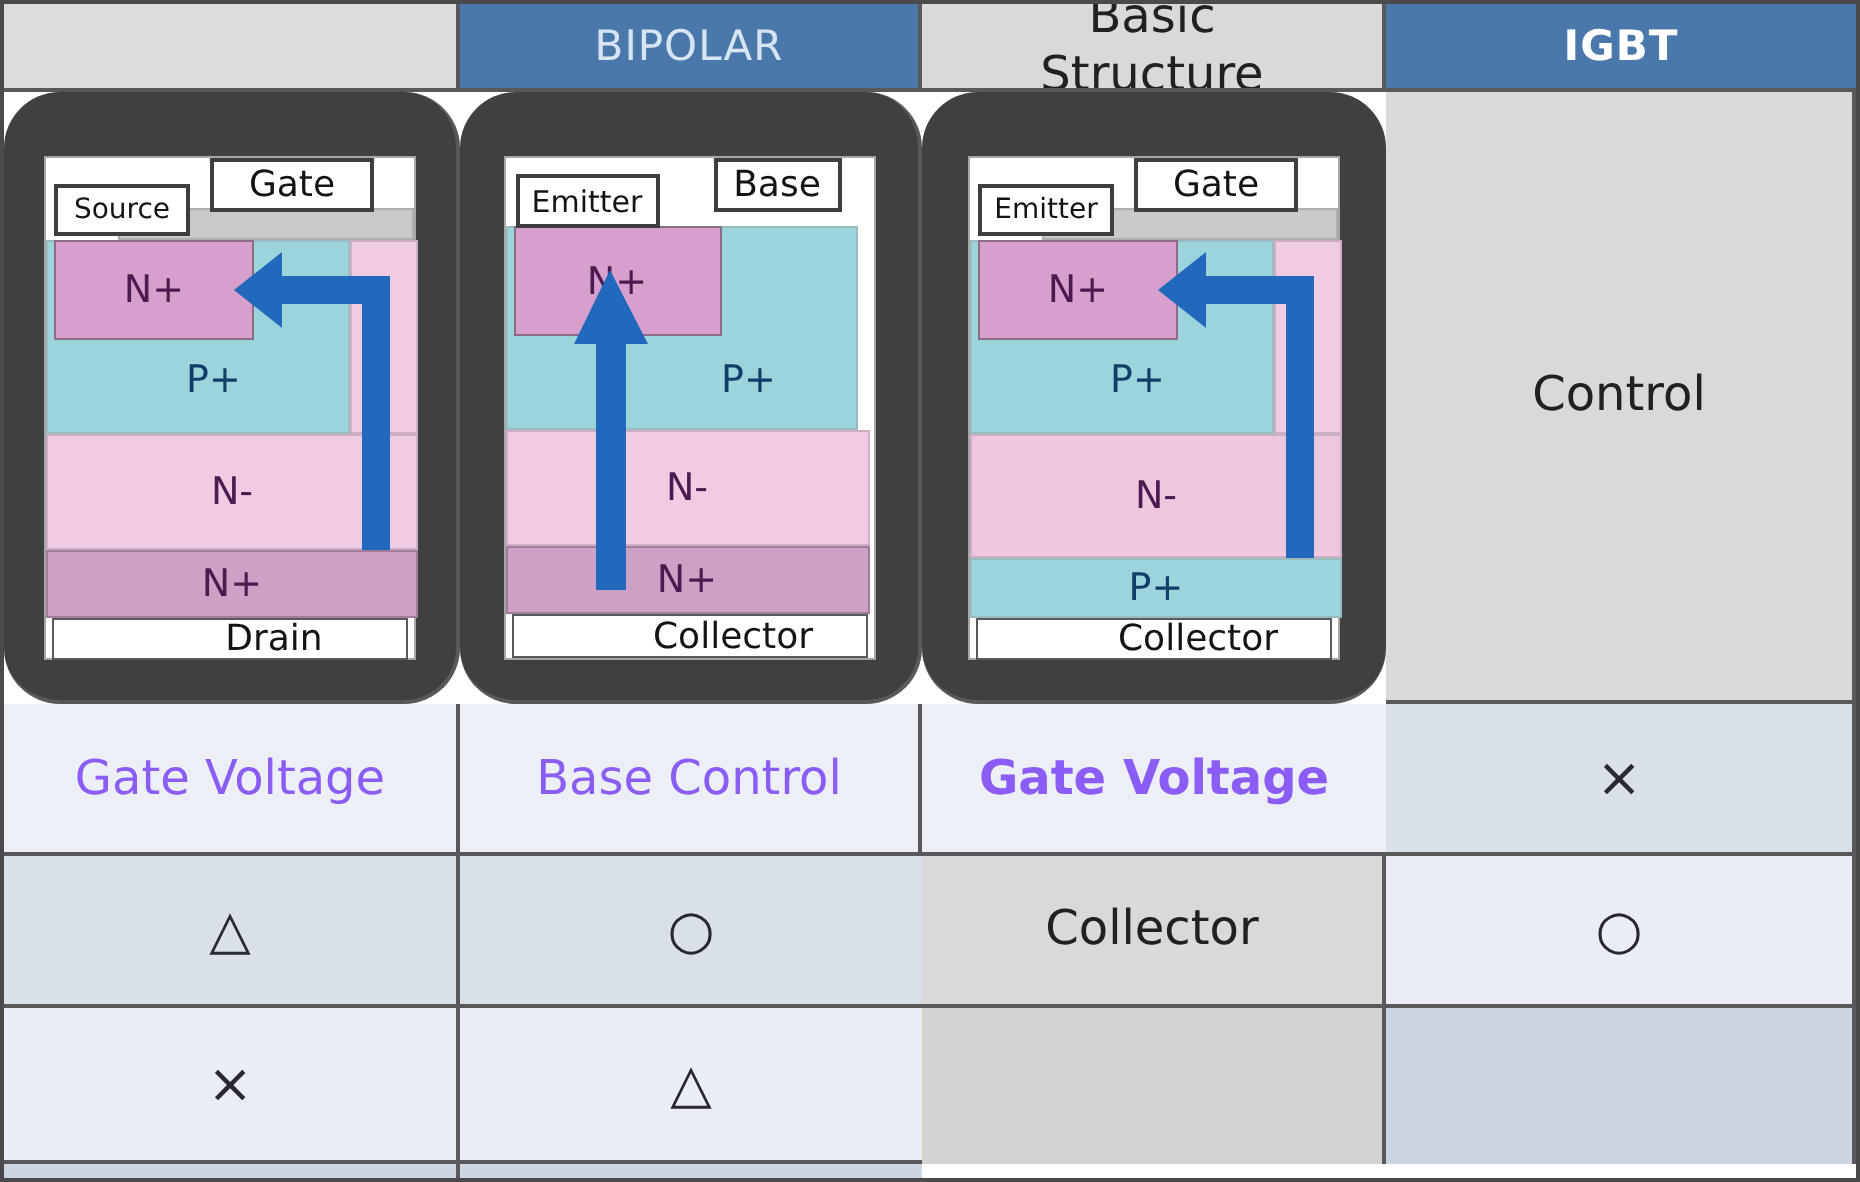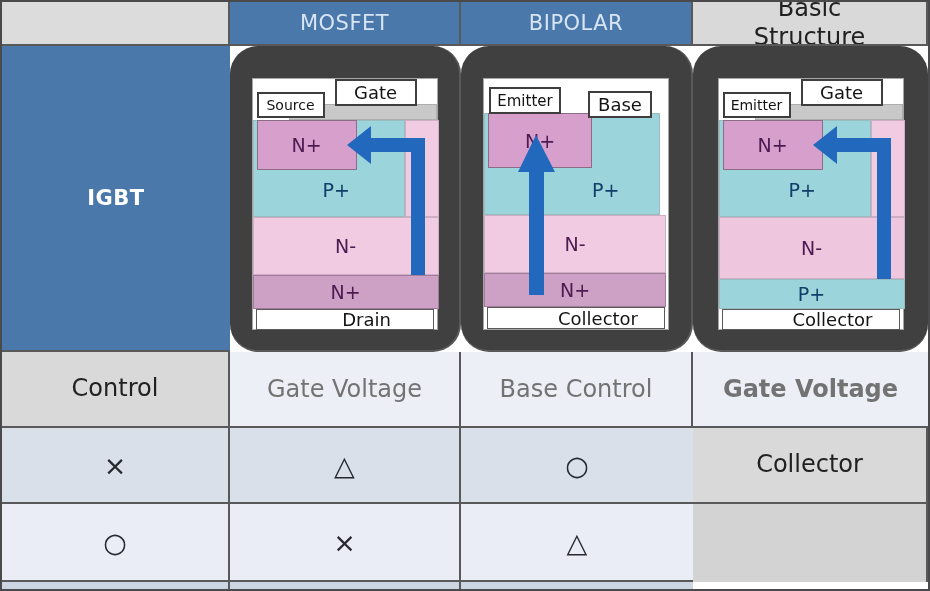--- a/index.html
+++ b/index.html
@@ -25,38 +25,38 @@
 
   .label-cell{ background:#d9d9d9; color:#212121; font-size:24px;
     text-align:center; line-height:1.22; }
   .label-cell span{ max-width:180px; }
 
   .header-corner{ background:#dcdcdc; }
   .header-data{ background:#4a78ab; color:#d7e5f3; font-size:21px; letter-spacing:.5px; }
   .header-data.bold{ color:#ffffff; font-weight:bold; }
 
   .structure-cell{ background:#404040; align-items:flex-start; padding-top:32px;border-radius:28px; }
-  .control-cell{ background:#edeff7; color:#737373; font-size:24px; }
+  .control-cell{ background:#edeff7; color:#8b5cf6; font-size:24px; }
   .control-cell.bold{ font-weight:bold; }
   .perm-cell{ background:#d9e0ea; color:#282830; font-size:27px; }
   .switch-cell{ background:#eaedf5; color:#282830; font-size:27px; }
 
   .stub-label{ background:#d3d3d3; }
   .stub-data{ background:#ccd6e3; }
 
   
   .diagram{ position:relative; width:186px; height:252px; background:#fff;
     border:1px solid #a6a6a6; flex-shrink:0; }
   .box-label{ position:absolute; background:#fff; border:2px solid #3e3e3e;
     display:flex; align-items:center; justify-content:center; z-index:3;
     color:#141414; }
   .d-gate{ right:20px; top:0; width:82px; height:27px; font-size:18px; }
   .d-side{ left:4px; top:13px; width:68px; height:26px; font-size:14px; }
   .d-em{ left:5px; top:8px; width:72px; height:27px; font-size:15px; }
-  .d-base{ left:104px; top:12px; width:64px; height:27px; font-size:18px; }
+  .d-base{ left:104px; top:0; width:64px; height:27px; font-size:18px; }
 
   .d-strip{ position:absolute; left:36px; right:0; top:25px; height:16px;
     background:#c9c9c9; border:1px solid #aeaeae; z-index:1; }
 
   .region{ position:absolute; display:flex; align-items:center; justify-content:center;
     font-size:19px; color:#4a1a50; }
   .p-text{ color:#103e68; }
 
   
   .vert .d-teal-upper{ left:0; top:41px; width:152px; height:97px;
@@ -93,23 +93,20 @@
   .arrow-svg{ position:absolute; left:0; top:0; width:186px; height:252px; z-index:2; }
   .arrow-svg polygon{ fill:#2269bd; }
 </style>
 </head>
 <body>
 
 <div class="comparison-table">
 
   <div class="cell header-corner"></div>
   <div class="cell header-data">
-    <span>MOSFET</span>
-  </div>
-  <div class="cell header-data">
     <span>BIPOLAR</span>
   </div>
   <div class="cell label-cell">
     <span>Basic Structure</span>
   </div>
 
   <div class="cell header-data bold last-col">
     <span>IGBT</span>
   </div>
 

